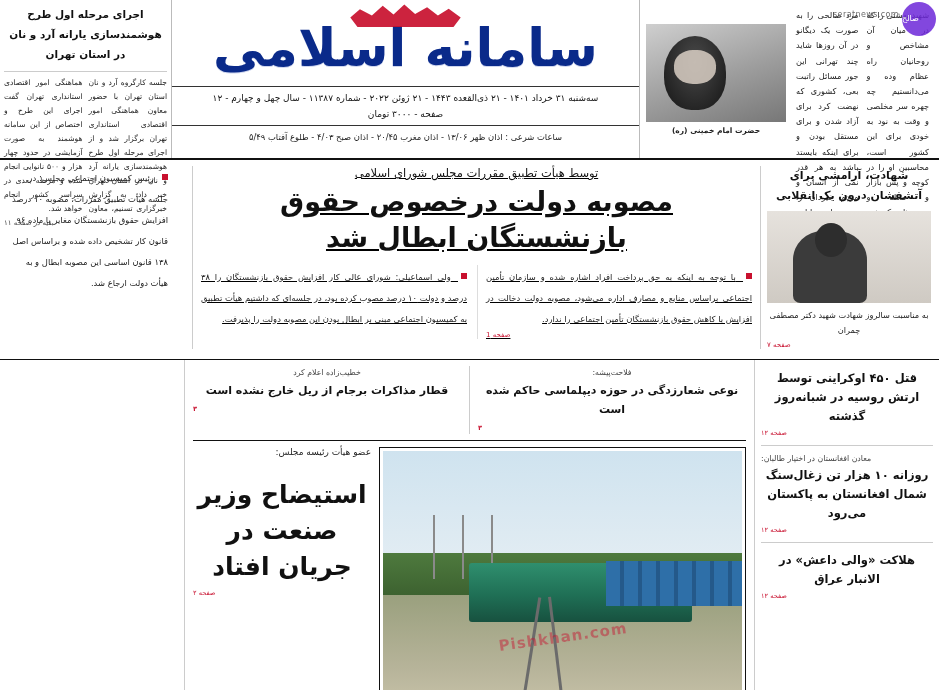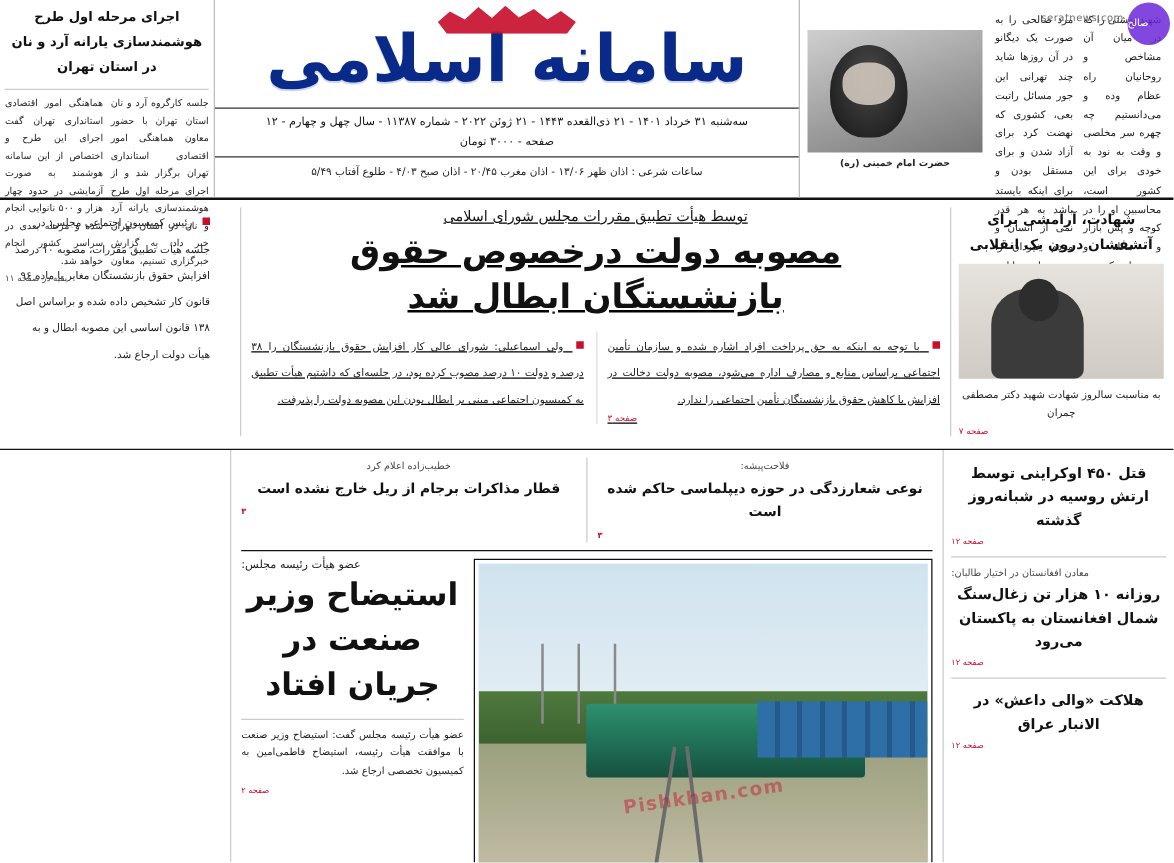--- a/index.html
+++ b/index.html
@@ -355,22 +355,22 @@
     display: flex;
     gap: 8px;
     margin-top: 6px;
   }
   .center-left-txt {
     width: 178px;
   }
   .big2-kicker {
     font-size: 9px;
     color: #222;
-    text-align: left;
-    margin-bottom: 1px;
+    text-align: right;
+    margin-bottom: 20px;
   }
   .big2 {
     font-size: 25px;
     font-weight: bold;
     line-height: 1.45;
     color: #111;
     text-align: center;
     letter-spacing: -.5px;
   }
   .big2-body {
@@ -496,21 +496,21 @@
       <div class="pagenum">صفحه ۷</div>
     </div>
 
     <div class="lead-mid">
       <div class="kicker">توسط هیأت تطبیق مقررات مجلس شورای اسلامی</div>
       <div class="lead-title">مصوبه دولت درخصوص حقوق بازنشستگان ابطال شد</div>
       <div style="display:flex; gap:10px; text-align:justify;">
         <div style="flex:1; border-left:1px solid #ddd; padding-left:8px;">
           <span class="sq"></span>
           <span class="lead-body">با توجه به اینکه به حق پرداخت افراد اشاره شده و سازمان تأمین اجتماعی براساس منابع و مصارف اداره می‌شود، مصوبه دولت دخالت در افزایش با کاهش حقوق بازنشستگان تأمین اجتماعی را ندارد.</span>
-          <div class="pagenum">صفحه ۳</div>
+          <div class="pagenum">صفحه 1</div>
         </div>
         <div style="flex:1;">
           <span class="sq"></span>
           <span class="lead-body">ولی اسماعیلی: شورای عالی کار افزایش حقوق بازنشستگان را ۳۸ درصد و دولت ۱۰ درصد مصوب کرده بود، در جلسه‌ای که داشتیم هیأت تطبیق به کمیسیون اجتماعی مبنی بر ابطال بودن این مصوبه دولت را پذیرفت.</span>
         </div>
       </div>
     </div>
 
     <div class="lead-right">
       <span class="sq"></span>
@@ -566,21 +566,20 @@
             <div class="rail1"></div>
             <div class="rail2"></div>
             <div class="photo-credit">Pishkhan.com</div>
           </div>
 
         </div>
 
         <div class="center-left-txt">
           <div class="big2-kicker">عضو هیأت رئیسه مجلس:</div>
           <div class="big2">استیضاح وزیر صنعت در جریان افتاد</div>
-          <div class="big2-body">عضو هیأت رئیسه مجلس گفت: استیضاح وزیر صنعت با موافقت هیأت رئیسه، استیضاح فاطمی‌امین به کمیسیون تخصصی ارجاع شد.</div>
           <div class="brief-page">صفحه ۲</div>
         </div>
       </div>
     </div>
 
     <div class="col-left"></div>
   </div>
 
   <div class="bottom">
 

